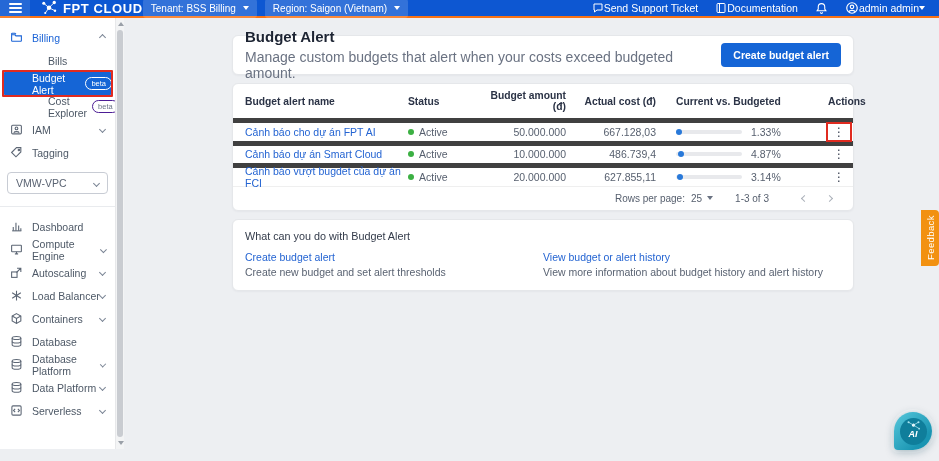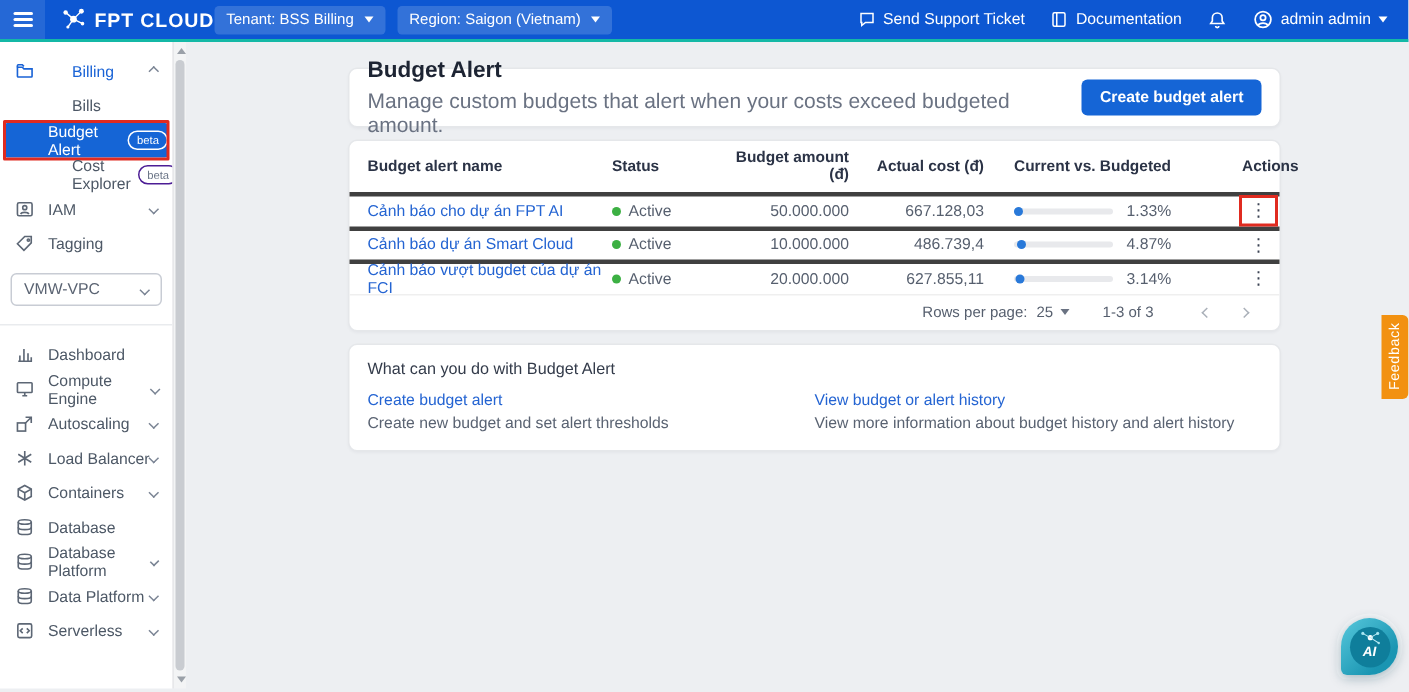--- a/index.html
+++ b/index.html
@@ -1,41 +1,41 @@
 <!DOCTYPE html>
 <html><head>
 <meta charset="utf-8">
 <style>
   * { margin:0; padding:0; box-sizing:border-box; }
   html,body { width:939px; height:461px; overflow:hidden; }
   body { font-family:"Liberation Sans","DejaVu Sans",sans-serif; font-size:10.5px; color:#40495a; background:#edeff2; position:relative; }
 
   
-  .topbar { height:28px; background:#0d57d2; border-bottom:2px solid #14b8a6; display:flex; align-items:center; color:#fff; }
+  .topbar { height:18px; background:#0d57d2; border-bottom:2px solid #f97316; display:flex; align-items:center; color:#fff; }
   .hamburger { width:30px; height:26px; background:rgba(255,255,255,.10); display:flex; flex-direction:column; justify-content:center; align-items:center; gap:2.5px; cursor:pointer; }
   .hamburger i { display:block; width:13px; height:1.6px; background:#fff; border-radius:1px; }
   .logo { display:flex; align-items:center; gap:5px; margin-left:10px; }
   .logo-text { font-weight:bold; font-size:13px; letter-spacing:.6px; color:#fff; }
   .chip { background:rgba(255,255,255,.16); border-radius:3px; padding:4px 8px; font-size:10px; display:flex; align-items:center; gap:7px; cursor:pointer; white-space:nowrap; }
   .chip + .chip { margin-left:8px; }
   .caret-down { width:0; height:0; border-left:3.5px solid transparent; border-right:3.5px solid transparent; border-top:4px solid #fff; display:inline-block; }
   .topbar-right { margin-left:auto; display:flex; align-items:center; gap:17px; padding-right:14px; font-size:10.5px; }
-  .tb-item { display:flex; align-items:center; gap:5px; cursor:pointer; white-space:nowrap; }
+  .tb-item { display:flex; align-items:center; cursor:pointer; white-space:nowrap; }
   .tb-icon svg { display:block; }
 
   
   .layout { display:flex; height:431px; }
 
   
   .sidebar { width:115px; background:#fff; font-size:10.5px; color:#4d5866; flex:0 0 115px; overflow:hidden; }
   .side-group { padding-top:8px; }
   .side-item { height:23px; display:flex; align-items:center; padding:0 8px 0 10px; cursor:pointer; }
   .side-item .sicon { width:13px; height:13px; margin-right:9px; color:#5d6775; flex:0 0 13px; }
   .side-item .sicon svg { display:block; }
-  .side-item.active-parent, .side-item.active-parent .sicon { color:#1a63d6;gap:16px; }
+  .side-item.active-parent, .side-item.active-parent .sicon { color:#1a63d6; }
   .side-sub { height:23px; display:flex; align-items:center; padding-left:48px; cursor:pointer; position:relative; }
   .side-sub.selected { margin:0 3px; padding-left:29px; background:#1565d6; color:#fff; border-radius:2px; }
   .chev { display:inline-block; width:5px; height:5px; border-right:1.4px solid #7a8494; border-bottom:1.4px solid #7a8494; transform:rotate(45deg); margin-left:auto; margin-right:2px; }
   .chev.up { transform:rotate(-135deg); }
   .beta-pill { margin-left:5px; font-size:7.5px; line-height:9px; padding:1px 5px; border-radius:999px; border:1px solid #4c1d95; color:#6b7587; white-space:nowrap; }
   .side-sub.selected .beta-pill { border-color:#fff; color:#fff; }
   .annotation { position:absolute; inset:-2px -1px; border:2px solid #e02b20; pointer-events:none; border-radius:1px; }
   .vpc-select { margin:8px 7px 0 7px; height:22px; border:1px solid #c8ccd4; border-radius:4px; display:flex; align-items:center; padding:0 8px; color:#5a6372; cursor:pointer; }
   .vpc-select .chev { margin-right:0; }
   .side-divider { border-bottom:1px solid #e9ebee; margin-top:12px; }
@@ -53,21 +53,21 @@
   .card { width:622px; background:#fff; border:1px solid #e5e7ea; border-radius:6px; box-shadow:0 1px 2px rgba(20,30,60,.04); }
 
   
   .page-head { height:40px; display:flex; align-items:center; padding:0 12px; }
   .page-title { font-size:15px; font-weight:bold; color:#1d2433; line-height:1.1; }
   .page-sub { font-size:14px; color:#6a7282; margin-top:3px; }
   .btn-primary { margin-left:auto; background:#1565d6; color:#fff; border:none; border-radius:4px; height:24px; padding:0 12px; font-size:10.5px; font-weight:bold; font-family:inherit; cursor:pointer; white-space:nowrap; }
 
   
   .table-card { margin-top:8px; }
-  .trow { display:flex; align-items:center; height:22.5px; padding:0 12px; border-top:3px solid #404040; }
+  .trow { display:flex; align-items:center; height:22.5px; padding:0 12px; border-top:5px solid #404040; }
   .thead { height:34px; border-top:none; font-weight:bold; color:#2b3346; font-size:10.3px; }
   .col-name   { flex:0 0 163px; }
   .col-status { flex:0 0 72px; display:flex; align-items:center; gap:5px; }
   .col-budget { flex:0 0 86px; text-align:right; }
   .col-actual { flex:0 0 90px; text-align:right; }
   .col-current{ flex:0 0 172px; padding-left:20px; display:flex; align-items:center; }
   .col-actions{ flex:1; text-align:right; }
   .row-link { color:#2464d2; cursor:pointer; }
   .dot-green { width:6px; height:6px; border-radius:50%; background:#3cb043; display:inline-block; }
   .cell-muted { color:#565f6e; }

